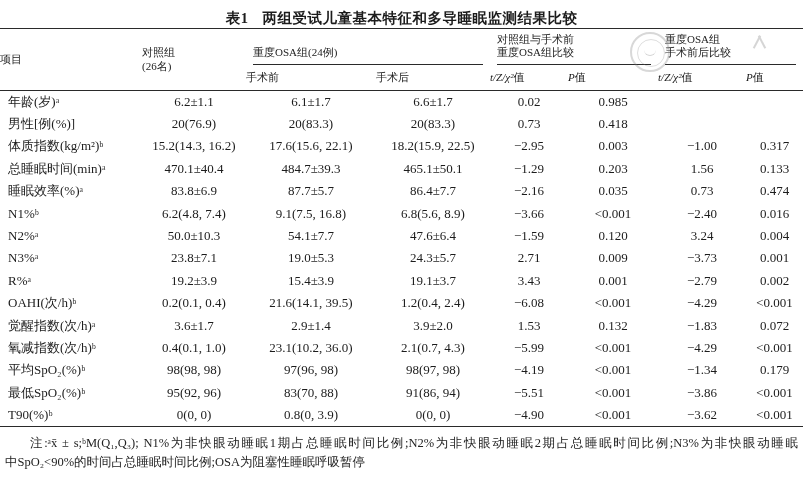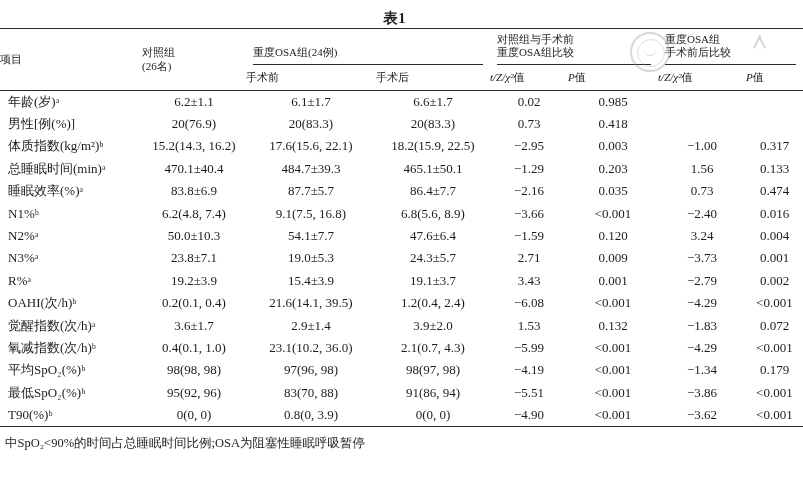--- a/index.html
+++ b/index.html
@@ -45,20 +45,21 @@
   .mark2::before { left: 4px; transform: rotate(28deg); }
   .mark2::after  { left: 9px; transform: rotate(-28deg); }
 </style>
 </head>
 <body>
 
 <div class="figure">
 
   <div class="title-row">
     <span class="num">表1</span>
+    <span>两组受试儿童基本特征和多导睡眠监测结果比较</span>
   </div>
 
   <table class="cmp">
     <colgroup>
       <col style="width:142px">
         <col style="width:104px">
         <col style="width:130px">
         <col style="width:114px">
       <col style="width:78px">
         <col style="width:90px">
@@ -247,18 +248,19 @@
           <td>0(0, 0)</td>
           <td>−4.90</td>
           <td>&lt;0.001</td>
           <td>−3.62</td>
           <td>&lt;0.001</td>
         </tr>
       </tbody>
   </table>
 
   <div class="footnote">
+    <div class="fline first justify">注:ᵃx̄ ± s;ᵇM(Q₁,Q₃); N1%为非快眼动睡眠1期占总睡眠时间比例;N2%为非快眼动睡眠2期占总睡眠时间比例;N3%为非快眼动睡眠</div>
     <div class="fline">中SpO₂&lt;90%的时间占总睡眠时间比例;OSA为阻塞性睡眠呼吸暂停</div>
   </div>
 
   <div class="stamp"></div>
   <div class="mark2"></div>
 </div>
 
 </body></html>

